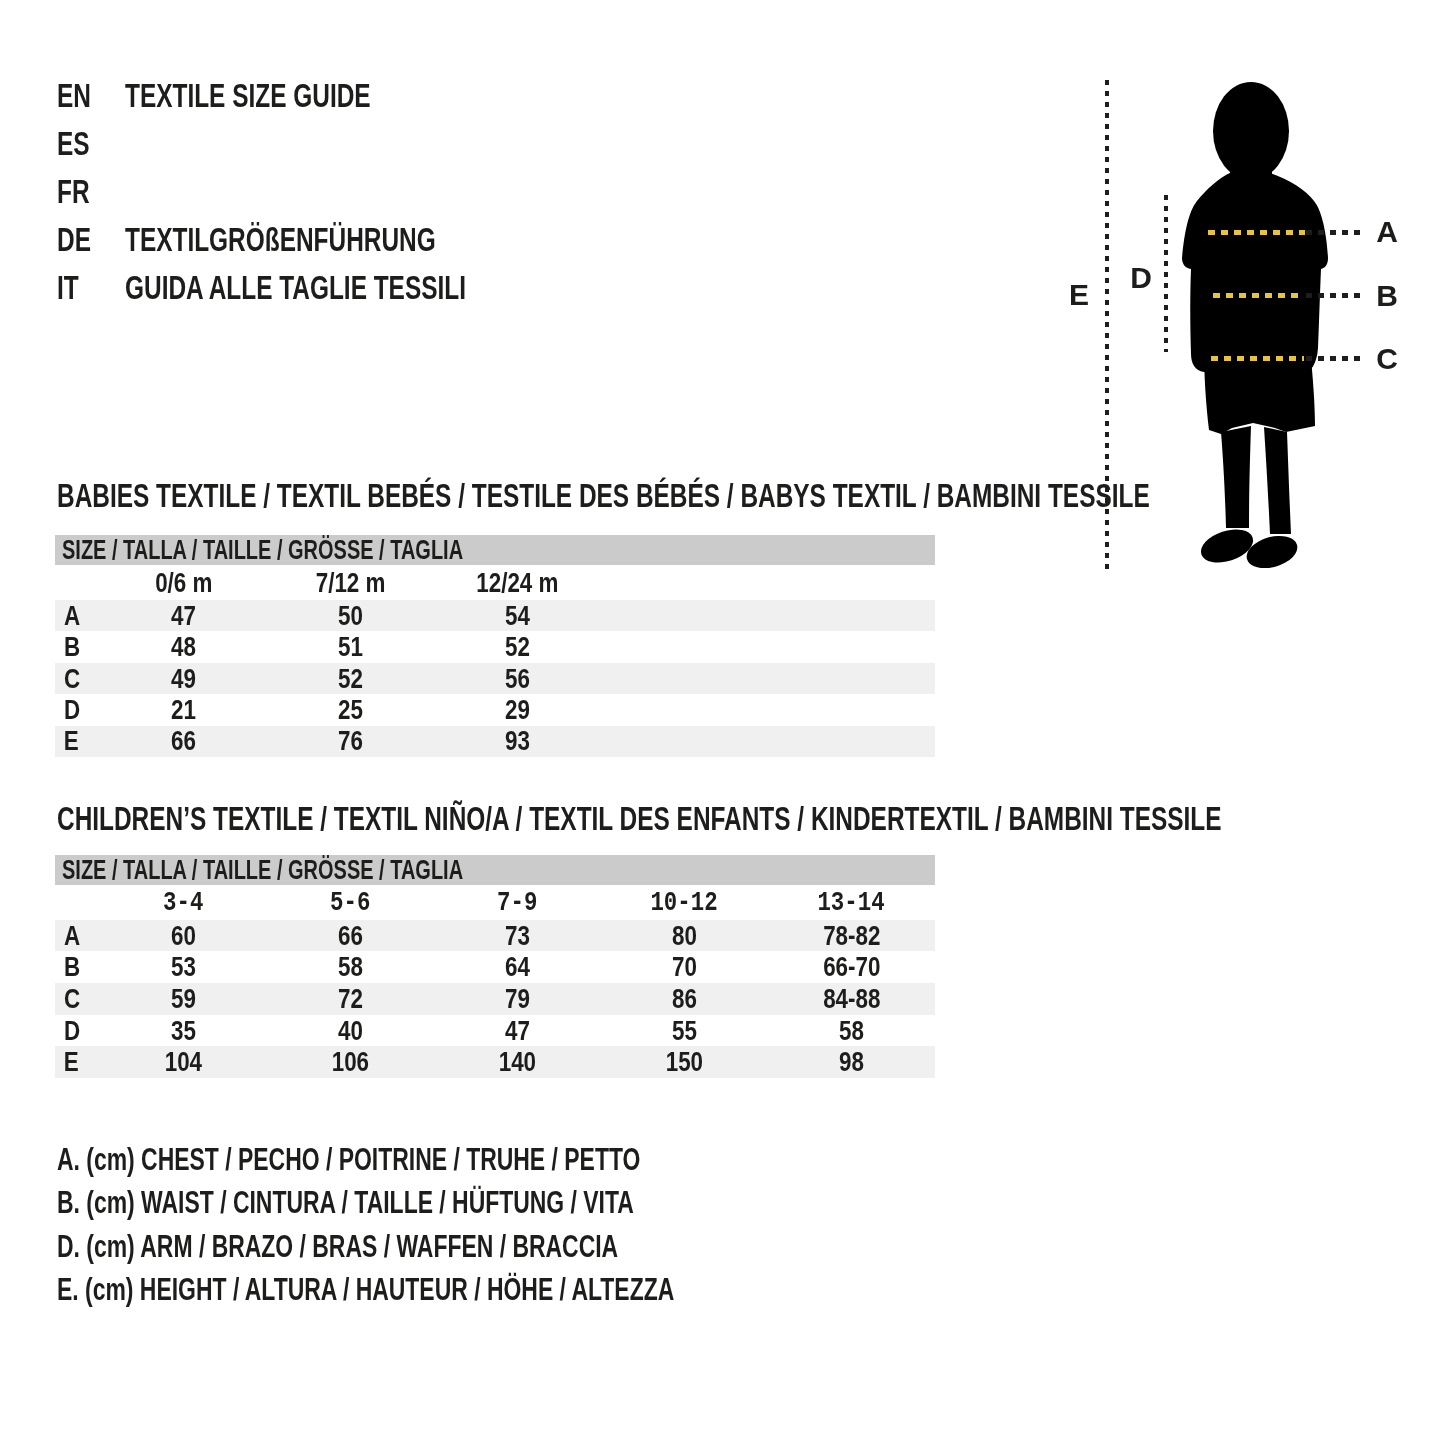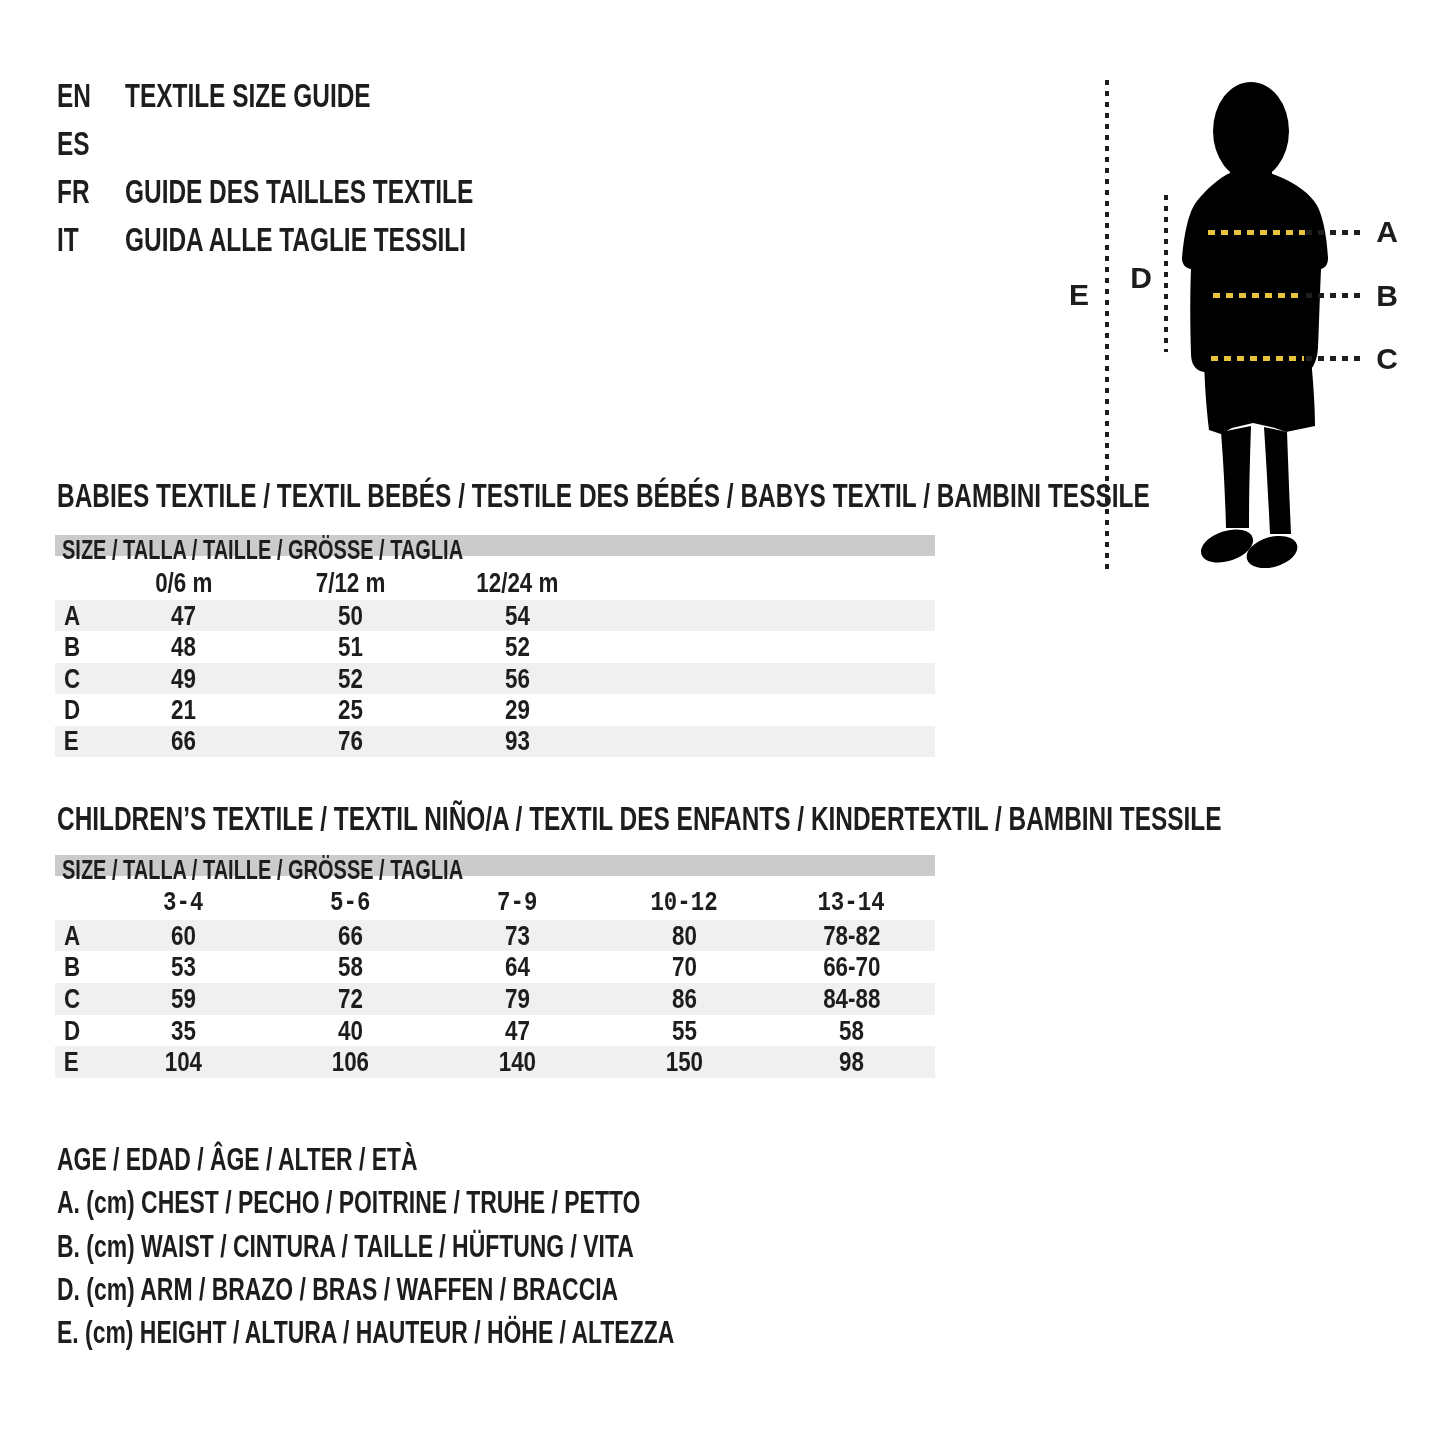--- a/index.html
+++ b/index.html
@@ -17,21 +17,21 @@
   #lang-block{left:57px;top:72px;}
   .lang-line{display:flex;height:48px;line-height:48px;font-size:33px;}
   .lang-code{width:68px;flex:0 0 68px;}
   
   .section-title{font-size:33px;line-height:36px;}
   #babies-title{left:57px;top:478px;}
   #children-title{left:57px;top:801px;}
 
   
   .size-table{left:55px;width:880px;}
-  .tbar{position:absolute;left:0;width:880px;height:21px;background:#cbcbcb;line-height:30px;font-size:27px;padding-left:7px;box-sizing:border-box;}
+  .tbar{position:absolute;left:0;width:880px;height:30px;background:#cbcbcb;line-height:30px;font-size:27px;padding-left:7px;box-sizing:border-box;}
   .thead-row,.trow{position:absolute;left:0;width:880px;display:flex;align-items:center;font-size:28px;}
   .thead-row{height:35px;background:#fff;}
   .trow{height:31.4px;}
   .trow.alt{background:#f0f0f1;}
   .rlabel{width:45px;flex:0 0 45px;padding-left:7px;box-sizing:border-box;text-align:left;}
   .vcol{width:167px;flex:0 0 167px;text-align:center;}
   .hspacer{width:45px;flex:0 0 45px;}
 
   
   #legend{left:57px;top:1138px;}
@@ -51,21 +51,24 @@
   <div id="lang-block" class="abs">
     <div class="lang-line">
       <span class="lang-code"><span class="cond">EN</span></span>
       <span><span class="cond">TEXTILE SIZE GUIDE</span></span>
     </div>
     <div class="lang-line">
       <span class="lang-code"><span class="cond">ES</span></span>
     </div>
     <div class="lang-line">
       <span class="lang-code"><span class="cond">FR</span></span>
-      <span><span class="cond">GUIDE DES TAILLES TEXTILE</span></span>
+    </div>
+    <div class="lang-line">
+      <span class="lang-code"><span class="cond">DE</span></span>
+      <span><span class="cond">TEXTILGRÖßENFÜHRUNG</span></span>
     </div>
     <div class="lang-line">
       <span class="lang-code"><span class="cond">IT</span></span>
       <span><span class="cond">GUIDA ALLE TAGLIE TESSILI</span></span>
     </div>
   </div>
 
   <svg class="abs" style="left:1160px;top:60px;" width="200" height="520" viewBox="0 0 200 520">
     <g fill="#000000">
 
@@ -218,20 +221,19 @@
       <span class="rlabel"><span class="condc">E</span></span>
       <span class="vcol"><span class="condc">104</span></span>
       <span class="vcol"><span class="condc">106</span></span>
       <span class="vcol"><span class="condc">140</span></span>
       <span class="vcol"><span class="condc">150</span></span>
       <span class="vcol"><span class="condc">98</span></span>
     </div>
   </div>
 
   <div id="legend" class="abs">
-    <div class="legend-line"><span class="cond">AGE / EDAD / ÂGE / ALTER / ETÀ</span></div>
     <div class="legend-line"><span class="cond">A. (cm) CHEST / PECHO / POITRINE / TRUHE / PETTO</span></div>
     <div class="legend-line"><span class="cond">B. (cm) WAIST / CINTURA / TAILLE / HÜFTUNG / VITA</span></div>
     <div class="legend-line"><span class="cond">D. (cm) ARM / BRAZO / BRAS / WAFFEN / BRACCIA</span></div>
     <div class="legend-line"><span class="cond">E. (cm) HEIGHT / ALTURA / HAUTEUR / HÖHE / ALTEZZA</span></div>
   </div>
 
 </div>
 
 </body></html>

